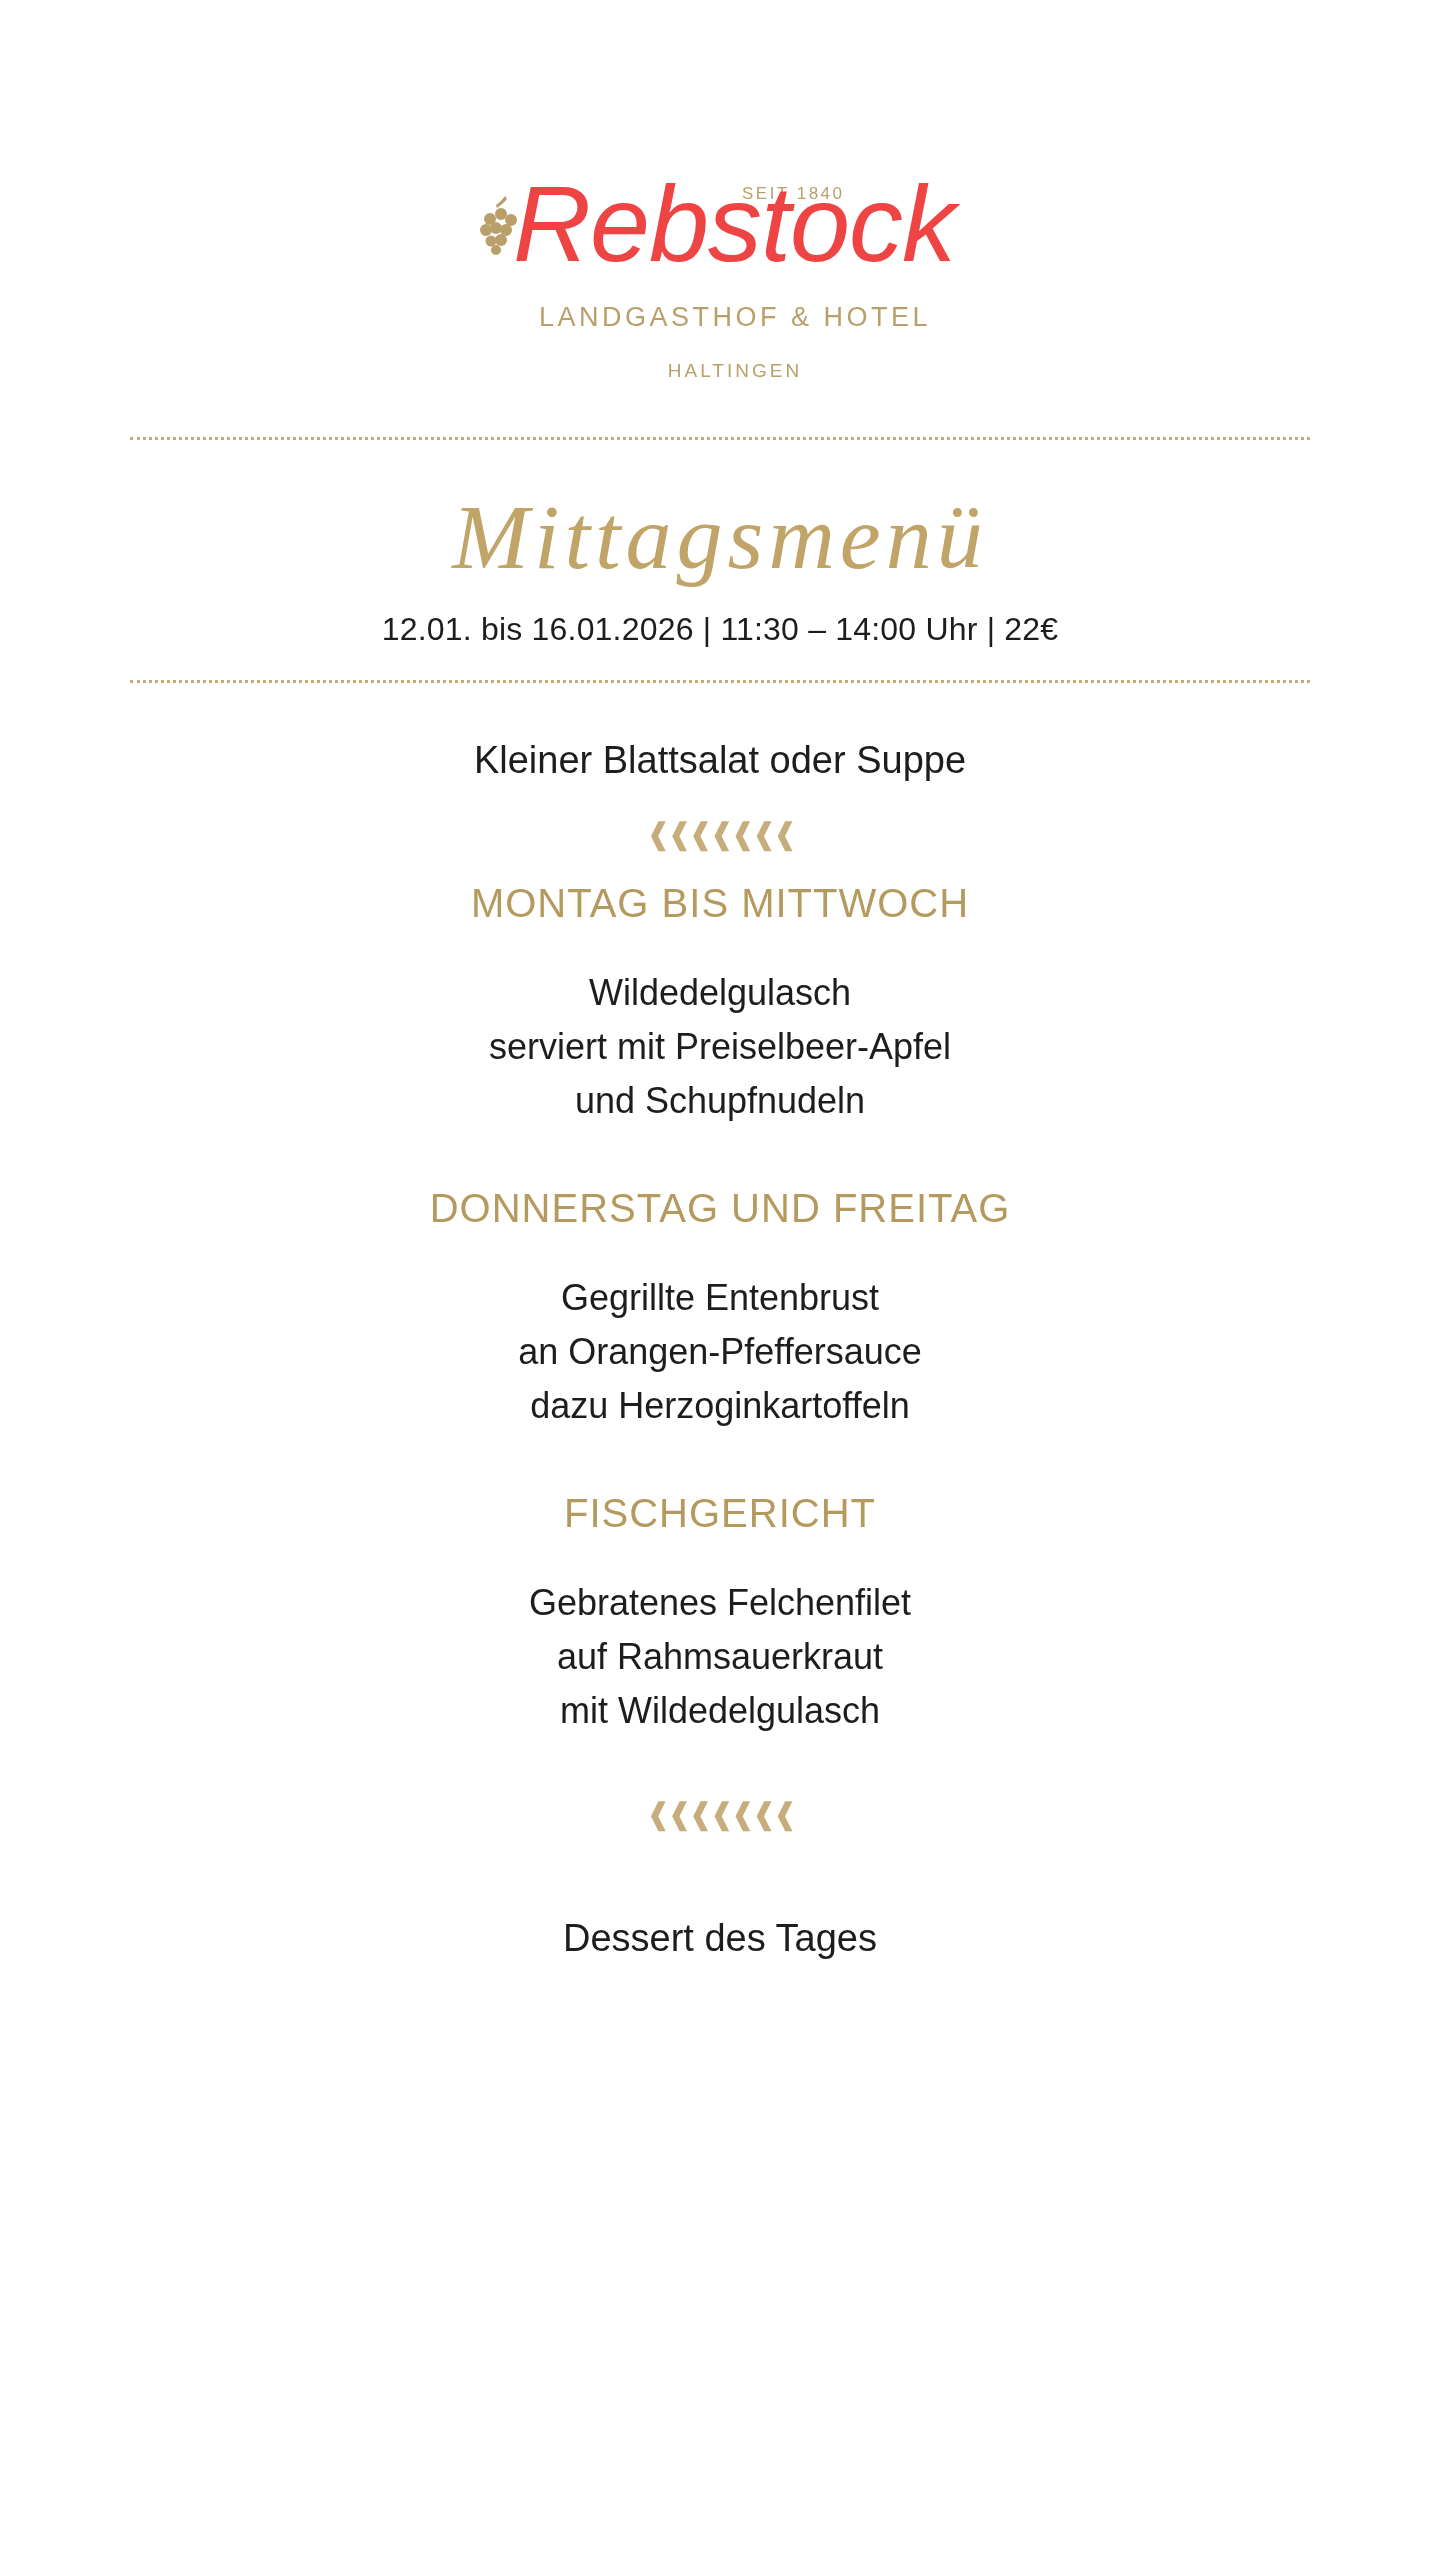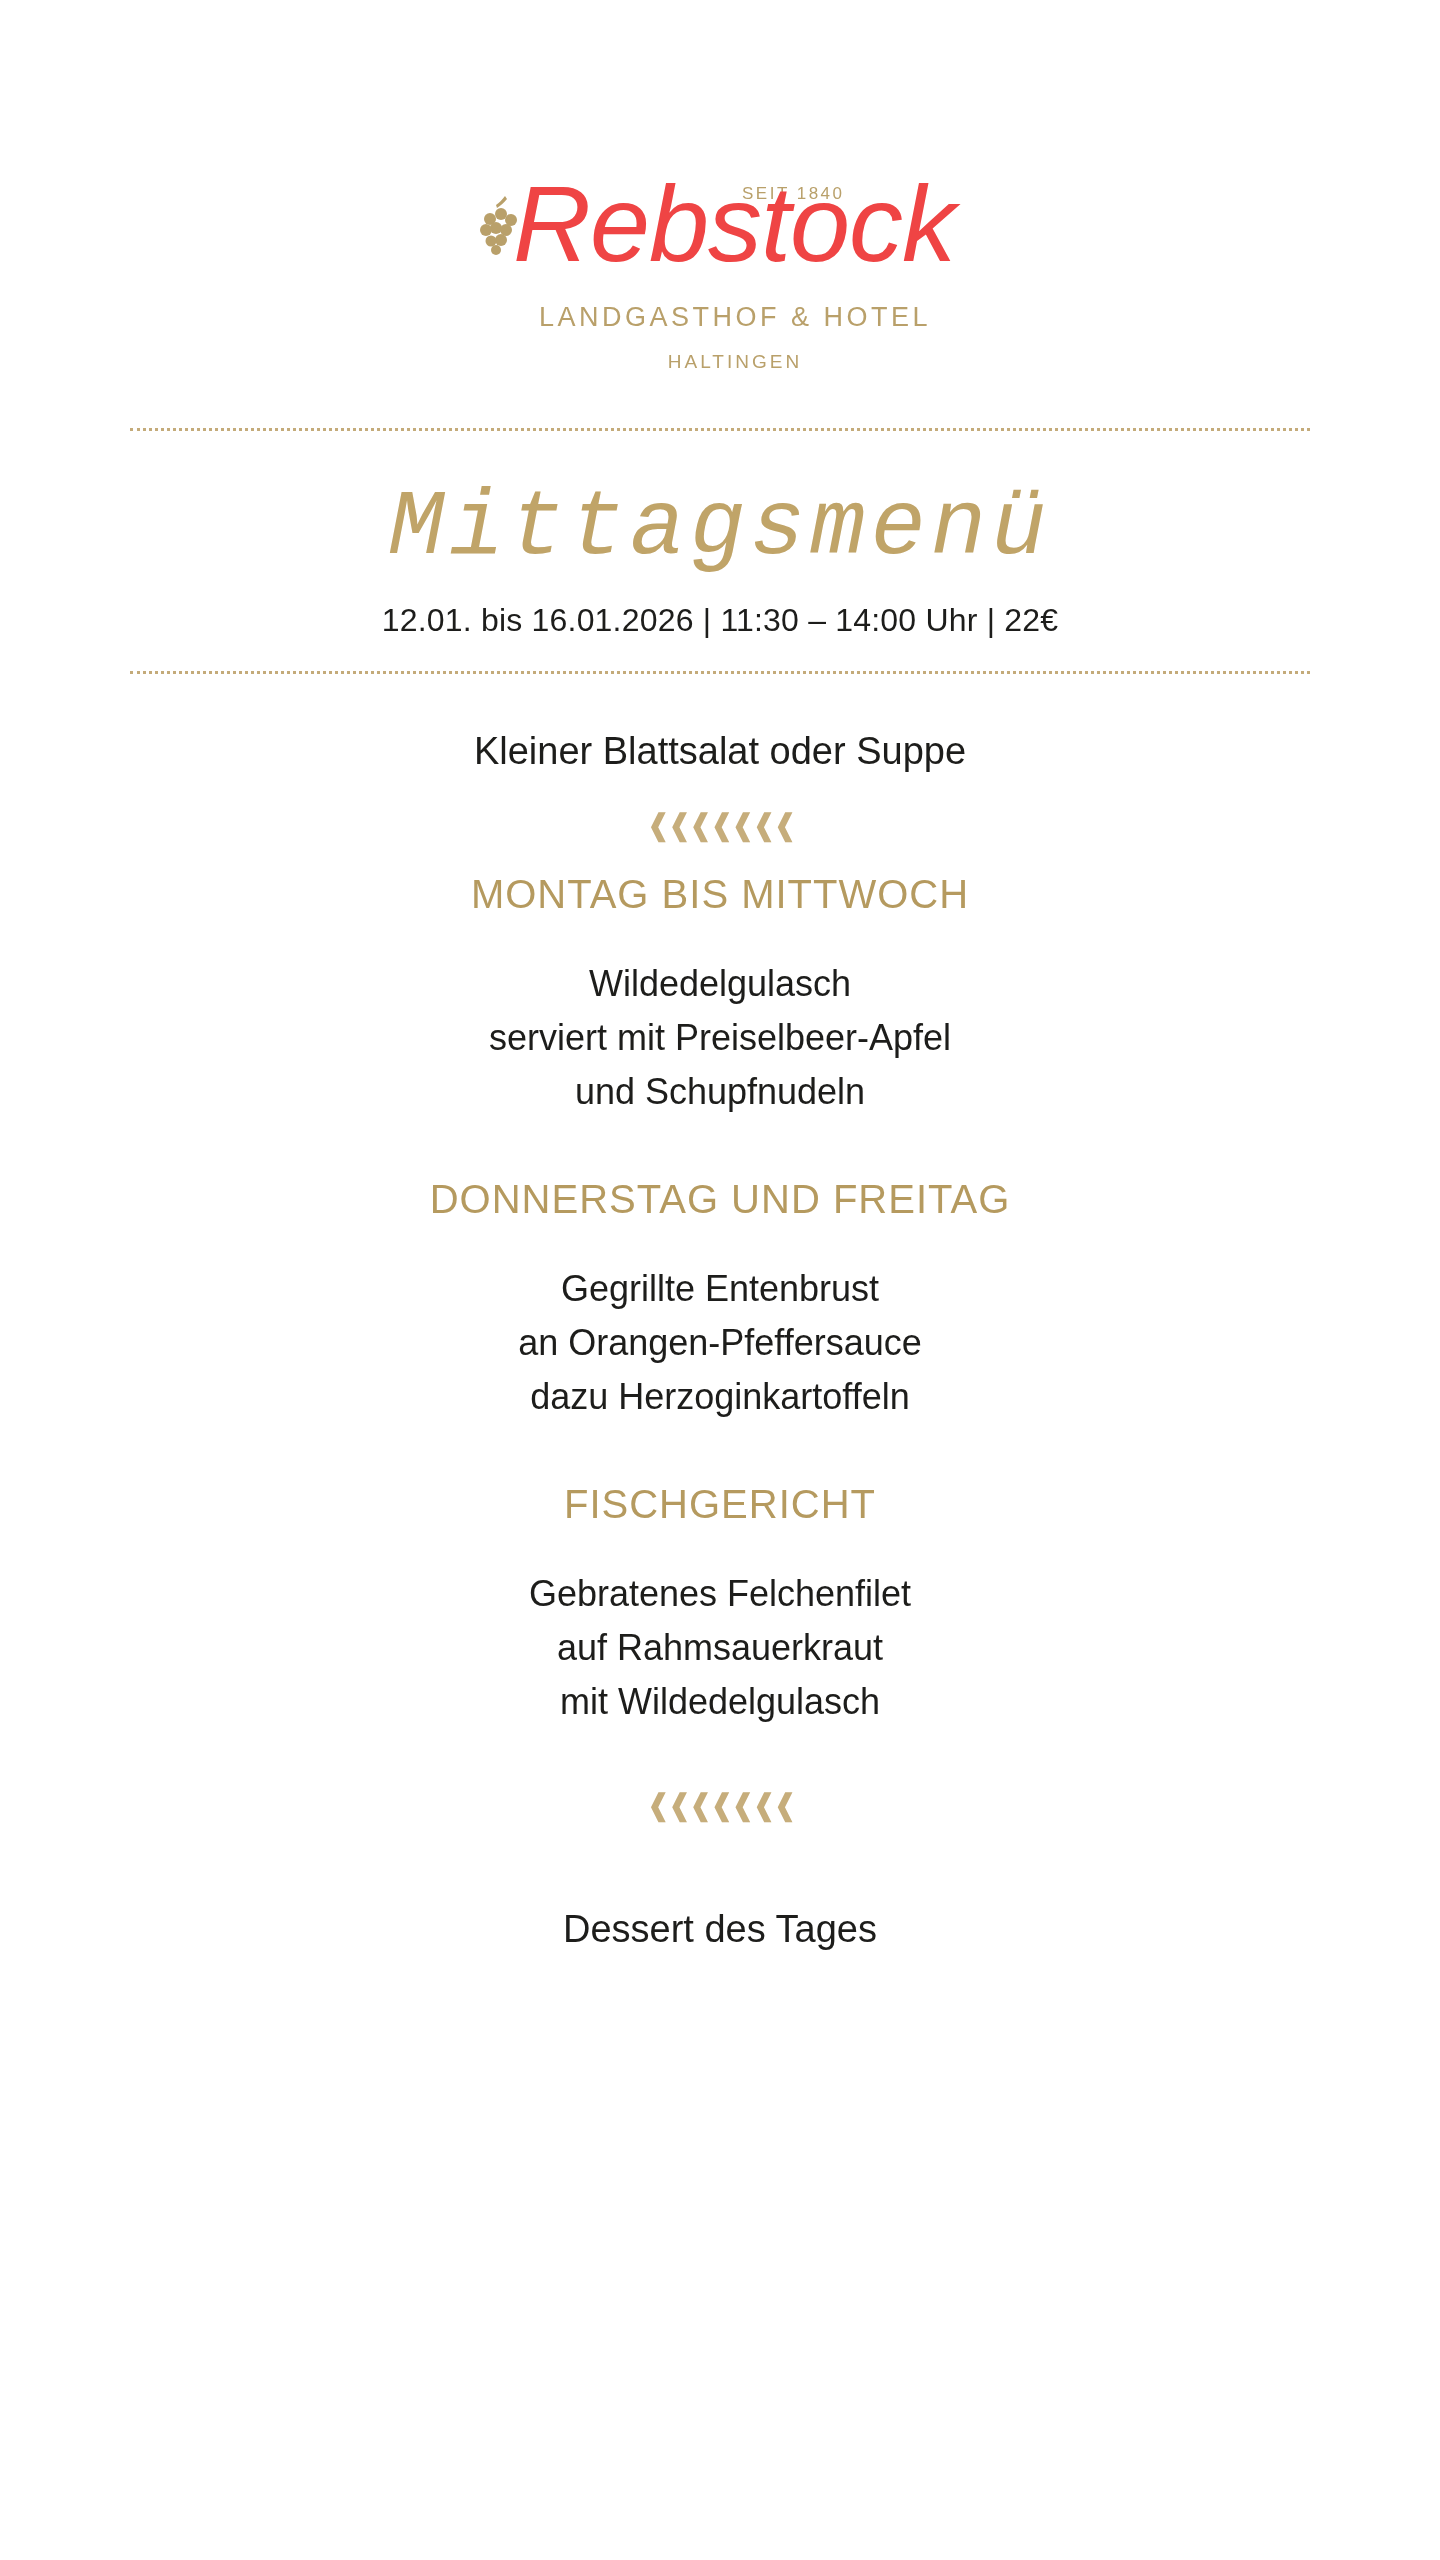--- a/index.html
+++ b/index.html
@@ -71,38 +71,38 @@
     letter-spacing: 3.5px;
     color: #b9a06a;
     margin-top: 24px;
     padding-left: 30px;
   }
   .logo-sub2 {
     font-family: "Liberation Sans", sans-serif;
     font-size: 19px;
     letter-spacing: 3px;
     color: #b9a06a;
-    margin-top: 18px;
+    margin-top: 27px;
     padding-left: 30px;
   }
 
   
   .dotted-rule {
     width: 1180px;
     margin: 0 auto;
     border-top: 3px dotted #c4ab7a;
     height: 0;
   }
   .rule-top { margin-top: 8px; }
   .rule-bottom { margin-top: 26px; }
 
   
   .menu-title {
     text-align: center;
-    font-family: Liberation Mono, monospace;
+    font-family: Liberation Serif, serif;
     font-style: italic;
     font-size: 92px;
     line-height: 1.15;
     color: #c0a468;
     letter-spacing: 5px;
     margin: 45px 0 20px 0;
     font-weight: 400;
   }
   .menu-dates {
     text-align: center;

